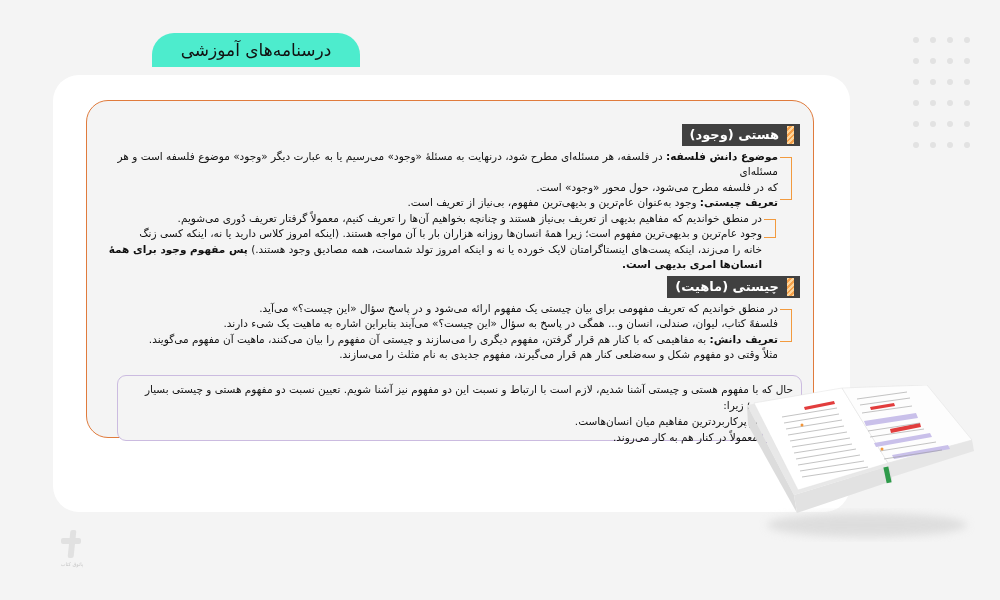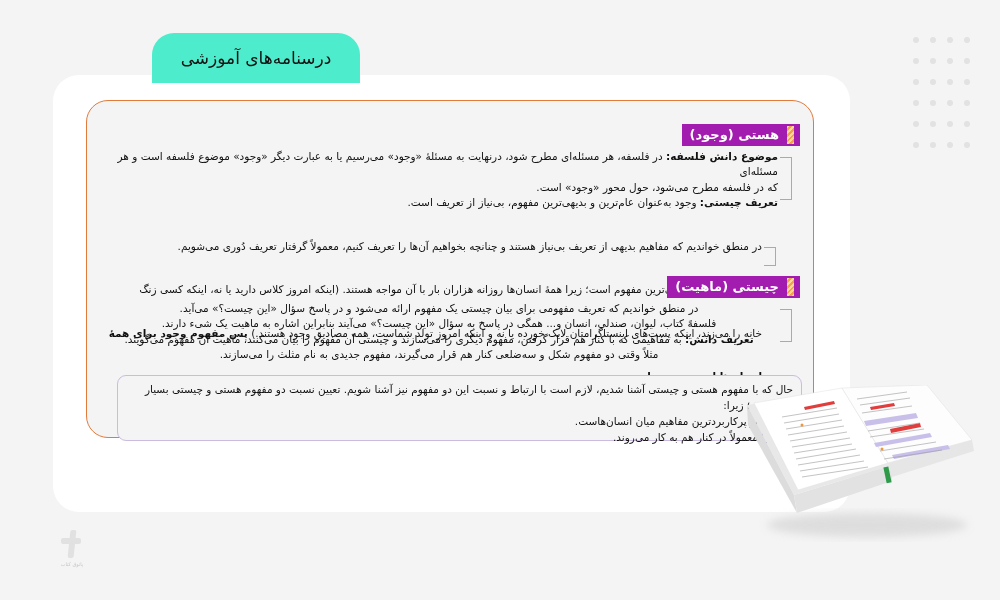--- a/index.html
+++ b/index.html
@@ -6,21 +6,21 @@
     html, body { width: 1000px; height: 600px; overflow: hidden; }
     body {
       background: #f4f4f4;
       font-family: "DejaVu Sans", sans-serif;
       position: relative;
       color: #111;
     }
     .title-tab {
       position: absolute;
       left: 152px; top: 33px;
-      width: 208px; height: 50px;
+      width: 208px; height: 34px;
       background: #4deccd;
       border-radius: 22px 22px 0 0;
       display: flex; align-items: center; justify-content: center;
       direction: rtl;
       font-size: 17px;
       color: #111;
       z-index: 2;
     }
     .card {
       position: absolute;
@@ -44,38 +44,38 @@
       left: 100px; top: 124px;
       width: 700px;
       direction: rtl;
       font-size: 10.5px;
       line-height: 15.5px;
       z-index: 4;
     }
     .heading {
       display: inline-flex;
       align-items: center;
-      background: #a21caf;
+      background: #404040;
       color: #fff;
       font-weight: bold;
       font-size: 13px;
       height: 22px;
       padding: 0 6px 0 8px;
       margin-right: 0;
     }
     .heading .stripe {
       width: 7px; height: 18px;
       margin-left: 8px;
       background: repeating-linear-gradient(135deg, #ffd59a 0 2px, #f5a04a 2px 4px);
     }
     .para {
       position: relative;
       padding-right: 22px;
     }
-    .para.indent { padding-right: 38px; margin-top: 28px; }
+    .para.indent { padding-right: 38px; }
     .para b { font-weight: bold; }
     .bracket {
       position: absolute;
       right: 8px;
       width: 12px;
       border-right: 1.5px solid #f29a3e;
     }
     .tick {
       position: absolute;
       right: 8px;
@@ -209,21 +209,21 @@
         </p>
       </div>
     </div>
   </div>
 
   <div class="section2">
     <div class="heading">
       <span class="stripe"></span>
       <span>چیستی (ماهیت)</span>
     </div>
-    <div style="position:relative;text-align:center;">
+    <div style="position:relative;">
       <div class="bracket" style="top:8px;height:32px;"></div>
       <div class="tick" style="top:8px;"></div>
       <div class="tick" style="top:40px;"></div>
       <p class="para">
         <span>در منطق خواندیم که تعریف مفهومی برای بیان چیستی یک مفهوم ارائه می‌شود و در پاسخ سؤال «این چیست؟» می‌آید.</span>
       </p>
       <p class="para">
         <span>فلسفهً کتاب، لیوان، صندلی، انسان و... همگی در پاسخ به سؤال «این چیست؟» می‌آیند بنابراین اشاره به ماهیت یک شیء دارند.</span>
       </p>
       <p class="para">

